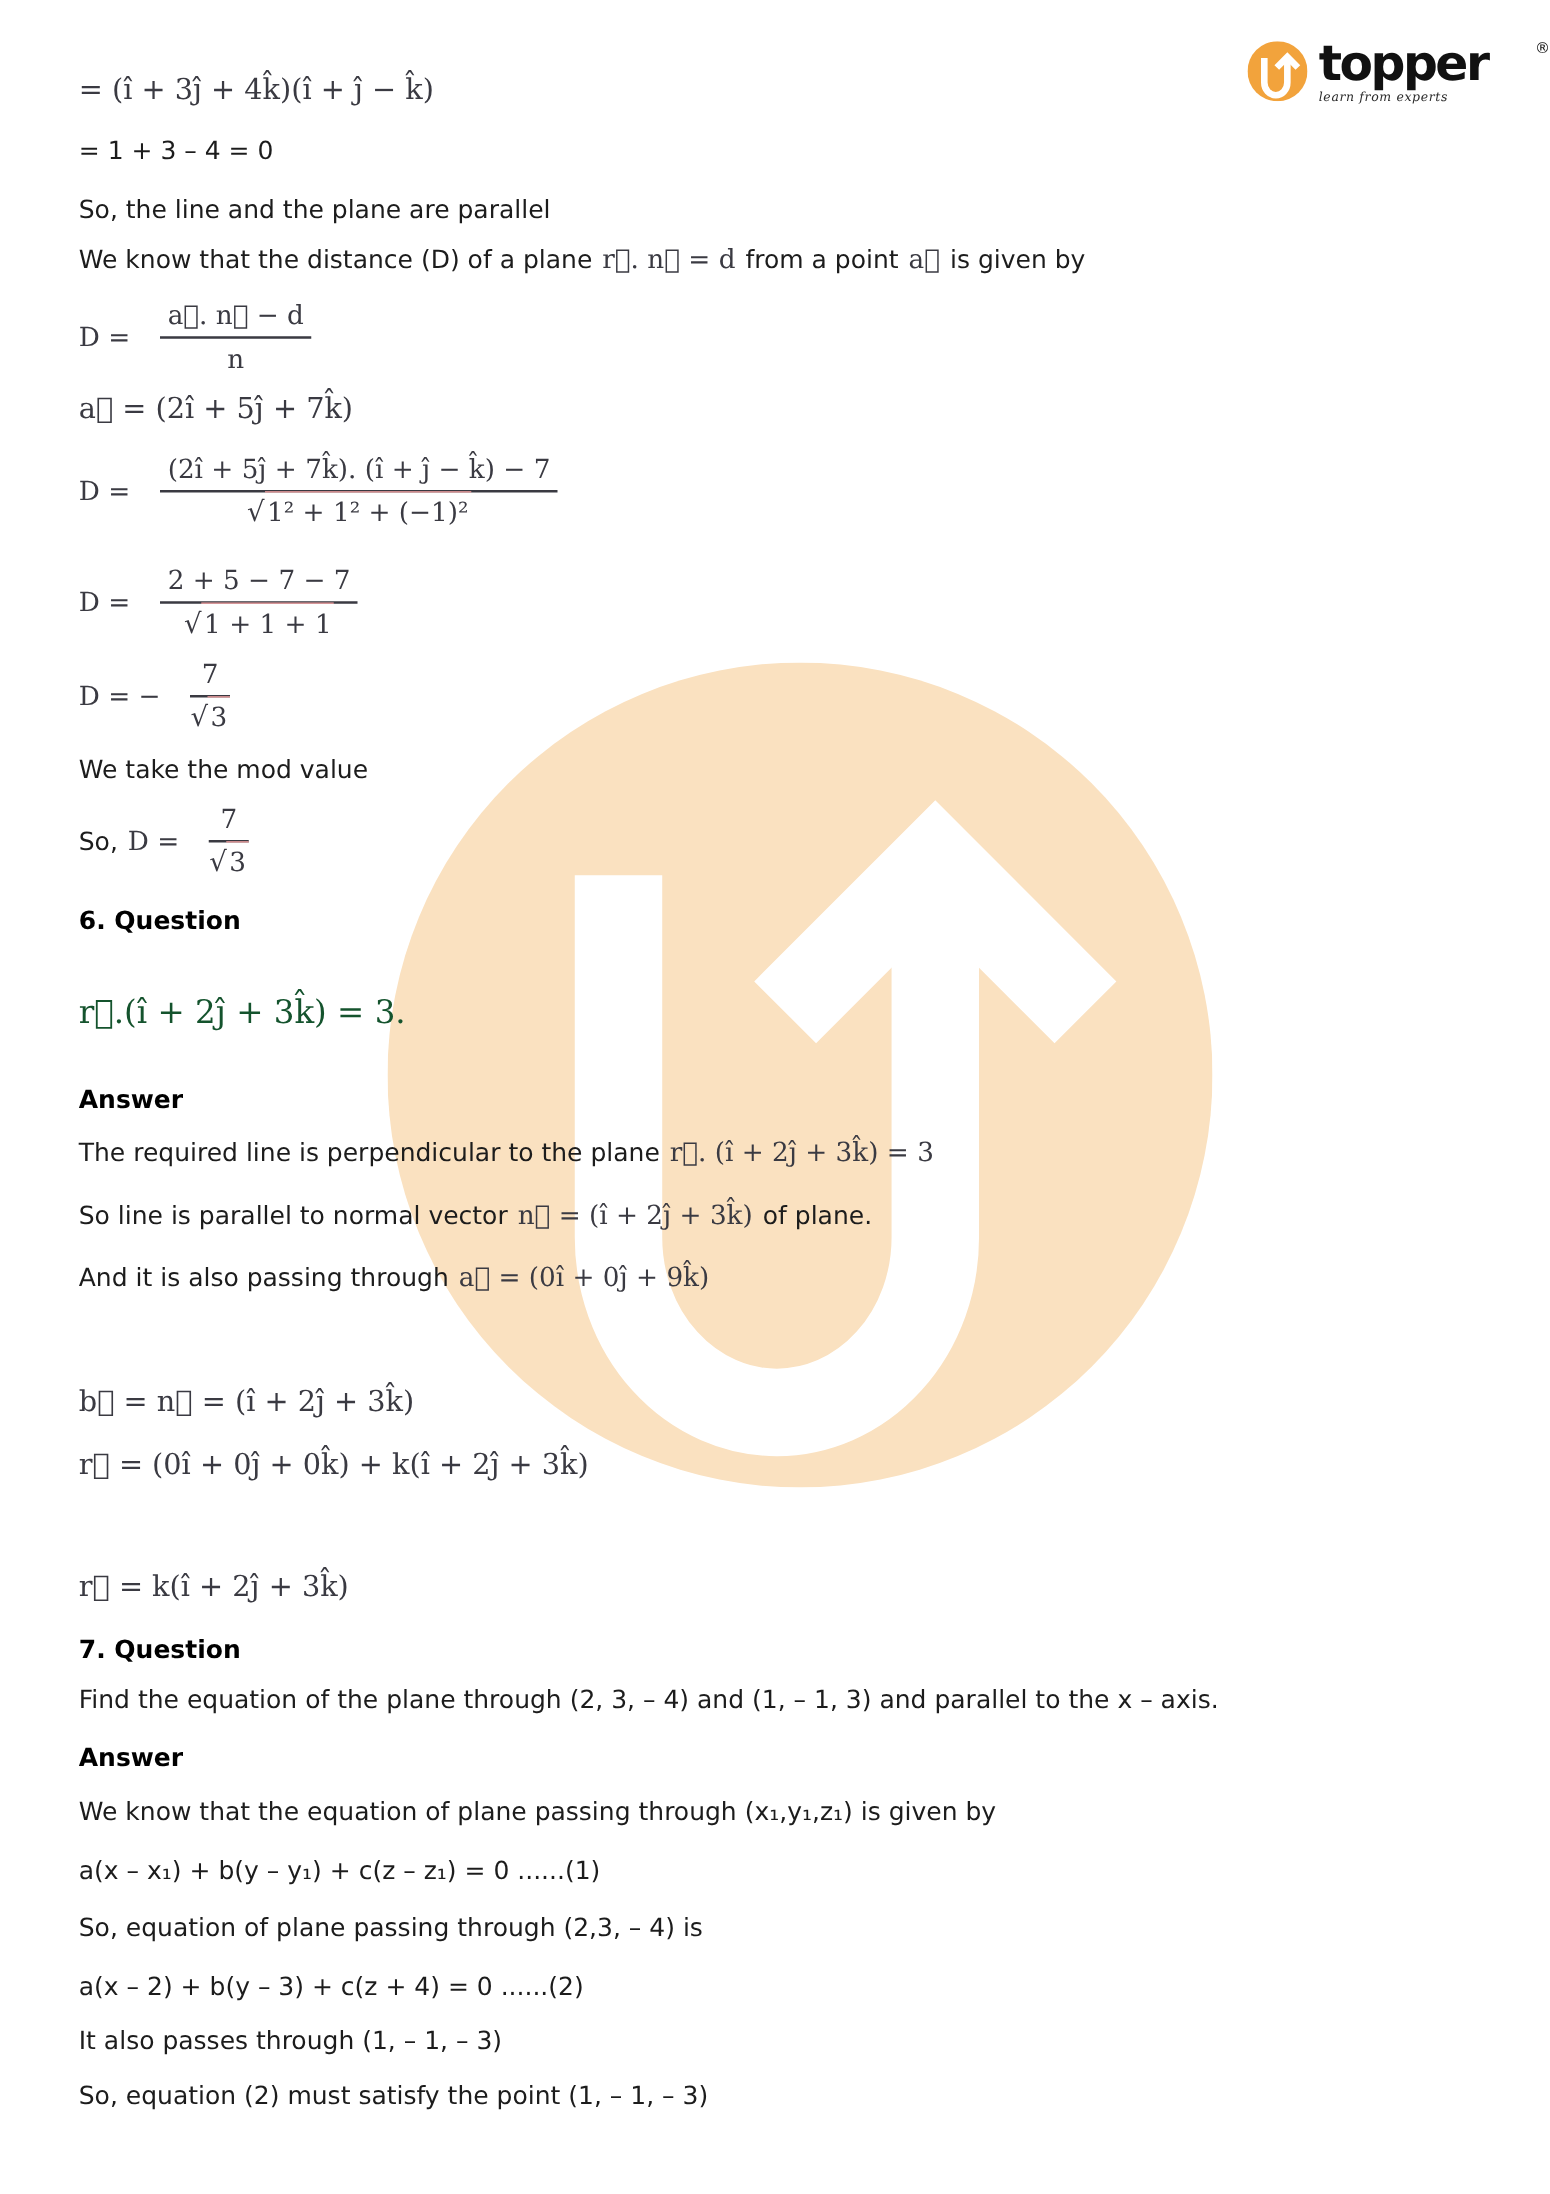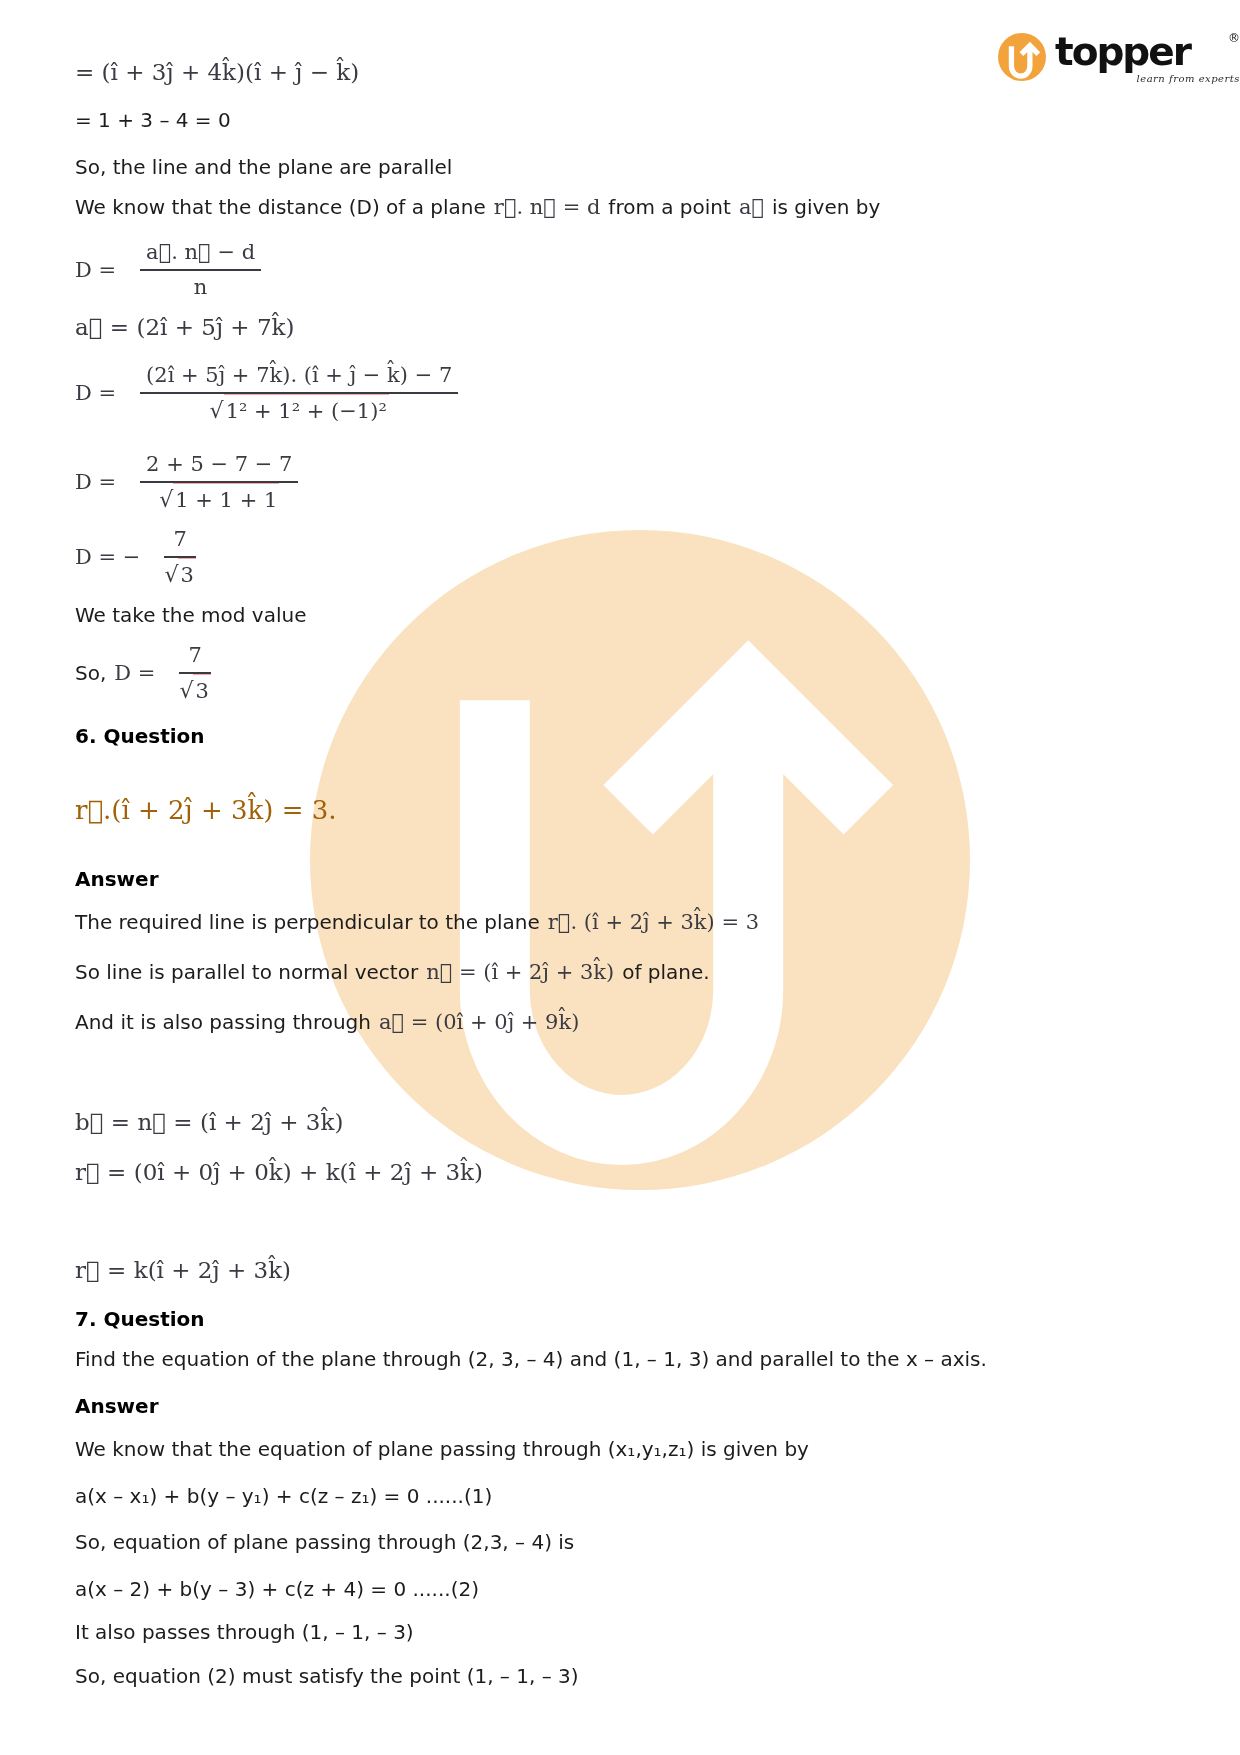--- a/index.html
+++ b/index.html
@@ -4,43 +4,43 @@
 <style>
   html,body{margin:0;padding:0;}
   body{
     width:1240px;height:1755px;position:relative;overflow:hidden;
     background:#ffffff;
     font-family:"DejaVu Sans",sans-serif;color:#1c1c1c;
   }
   
   .watermark{position:absolute;left:310px;top:530px;width:660px;height:660px;z-index:0;}
   
-  .page{position:absolute;left:12px;top:0;width:1082px;height:1755px;z-index:1;}
+  .page{position:absolute;left:0;top:0;width:1082px;height:1755px;z-index:1;}
   .line{position:absolute;left:63px;font-size:20px;line-height:25px;white-space:nowrap;}
   .heading{font-weight:bold;color:#000;}
   
   .m{font-family:"DejaVu Serif",serif;color:#3a3a42;font-size:21px;}
   .mline{font-family:"DejaVu Serif",serif;color:#3a3a42;font-size:23px;}
-  .mbig{font-size:26px;color:#a16207;}
+  .mbig{font-size:26px;color:#14532d;}
   .gap{margin-left:8px;}
   
   .fracline{display:flex;align-items:center;font-family:"DejaVu Serif",serif;color:#3a3a42;font-size:21px;}
   .frac{display:inline-block;text-align:center;vertical-align:middle;margin-left:24px;}
   .frac .num{display:block;padding:0 6px 4px;border-bottom:2px solid #3a3a42;}
   .frac .den{display:block;padding-top:4px;}
   .rsign{font-size:1.05em;}
   .rad{border-top:1px solid #fca5a5;padding:4px 2px;}
   
   .logo{position:absolute;left:998px;top:33px;display:flex;align-items:flex-start;z-index:2;}
   .logo-mark{width:48px;height:48px;flex:0 0 auto;}
   .brandwrap{margin-left:9px;}
   .brandrow{display:flex;align-items:flex-start;gap:36px;}
   .brand{font-family:"DejaVu Sans",sans-serif;font-weight:bold;font-size:39px;line-height:38px;letter-spacing:-2px;color:#111111;}
   .reg{font-size:12px;margin-left:2px;margin-top:-2px;color:#111;}
-  .tagline{font-family:"DejaVu Serif",serif;font-style:italic;font-size:10px;color:#2b2b2b;text-align:right;margin-top:2px;letter-spacing:0.5px;}
+  .tagline{font-family:"DejaVu Serif",serif;font-style:italic;font-size:10px;color:#2b2b2b;text-align:left;margin-top:2px;letter-spacing:0.5px;}
 </style>
 </head>
 <body>
 
 <svg class="watermark" viewBox="0 0 1000 1000" aria-hidden="true">
   <circle cx="500" cy="500" r="500" fill="#FAE1C0"></circle>
   <path d="M280,258 V697 a192,212 0 0 0 384,0 V258" fill="none" stroke="#ffffff" stroke-width="106"></path>
   <path d="M482,424 L664,242 L846,424" fill="none" stroke="#ffffff" stroke-width="106"></path>
 </svg>
 

